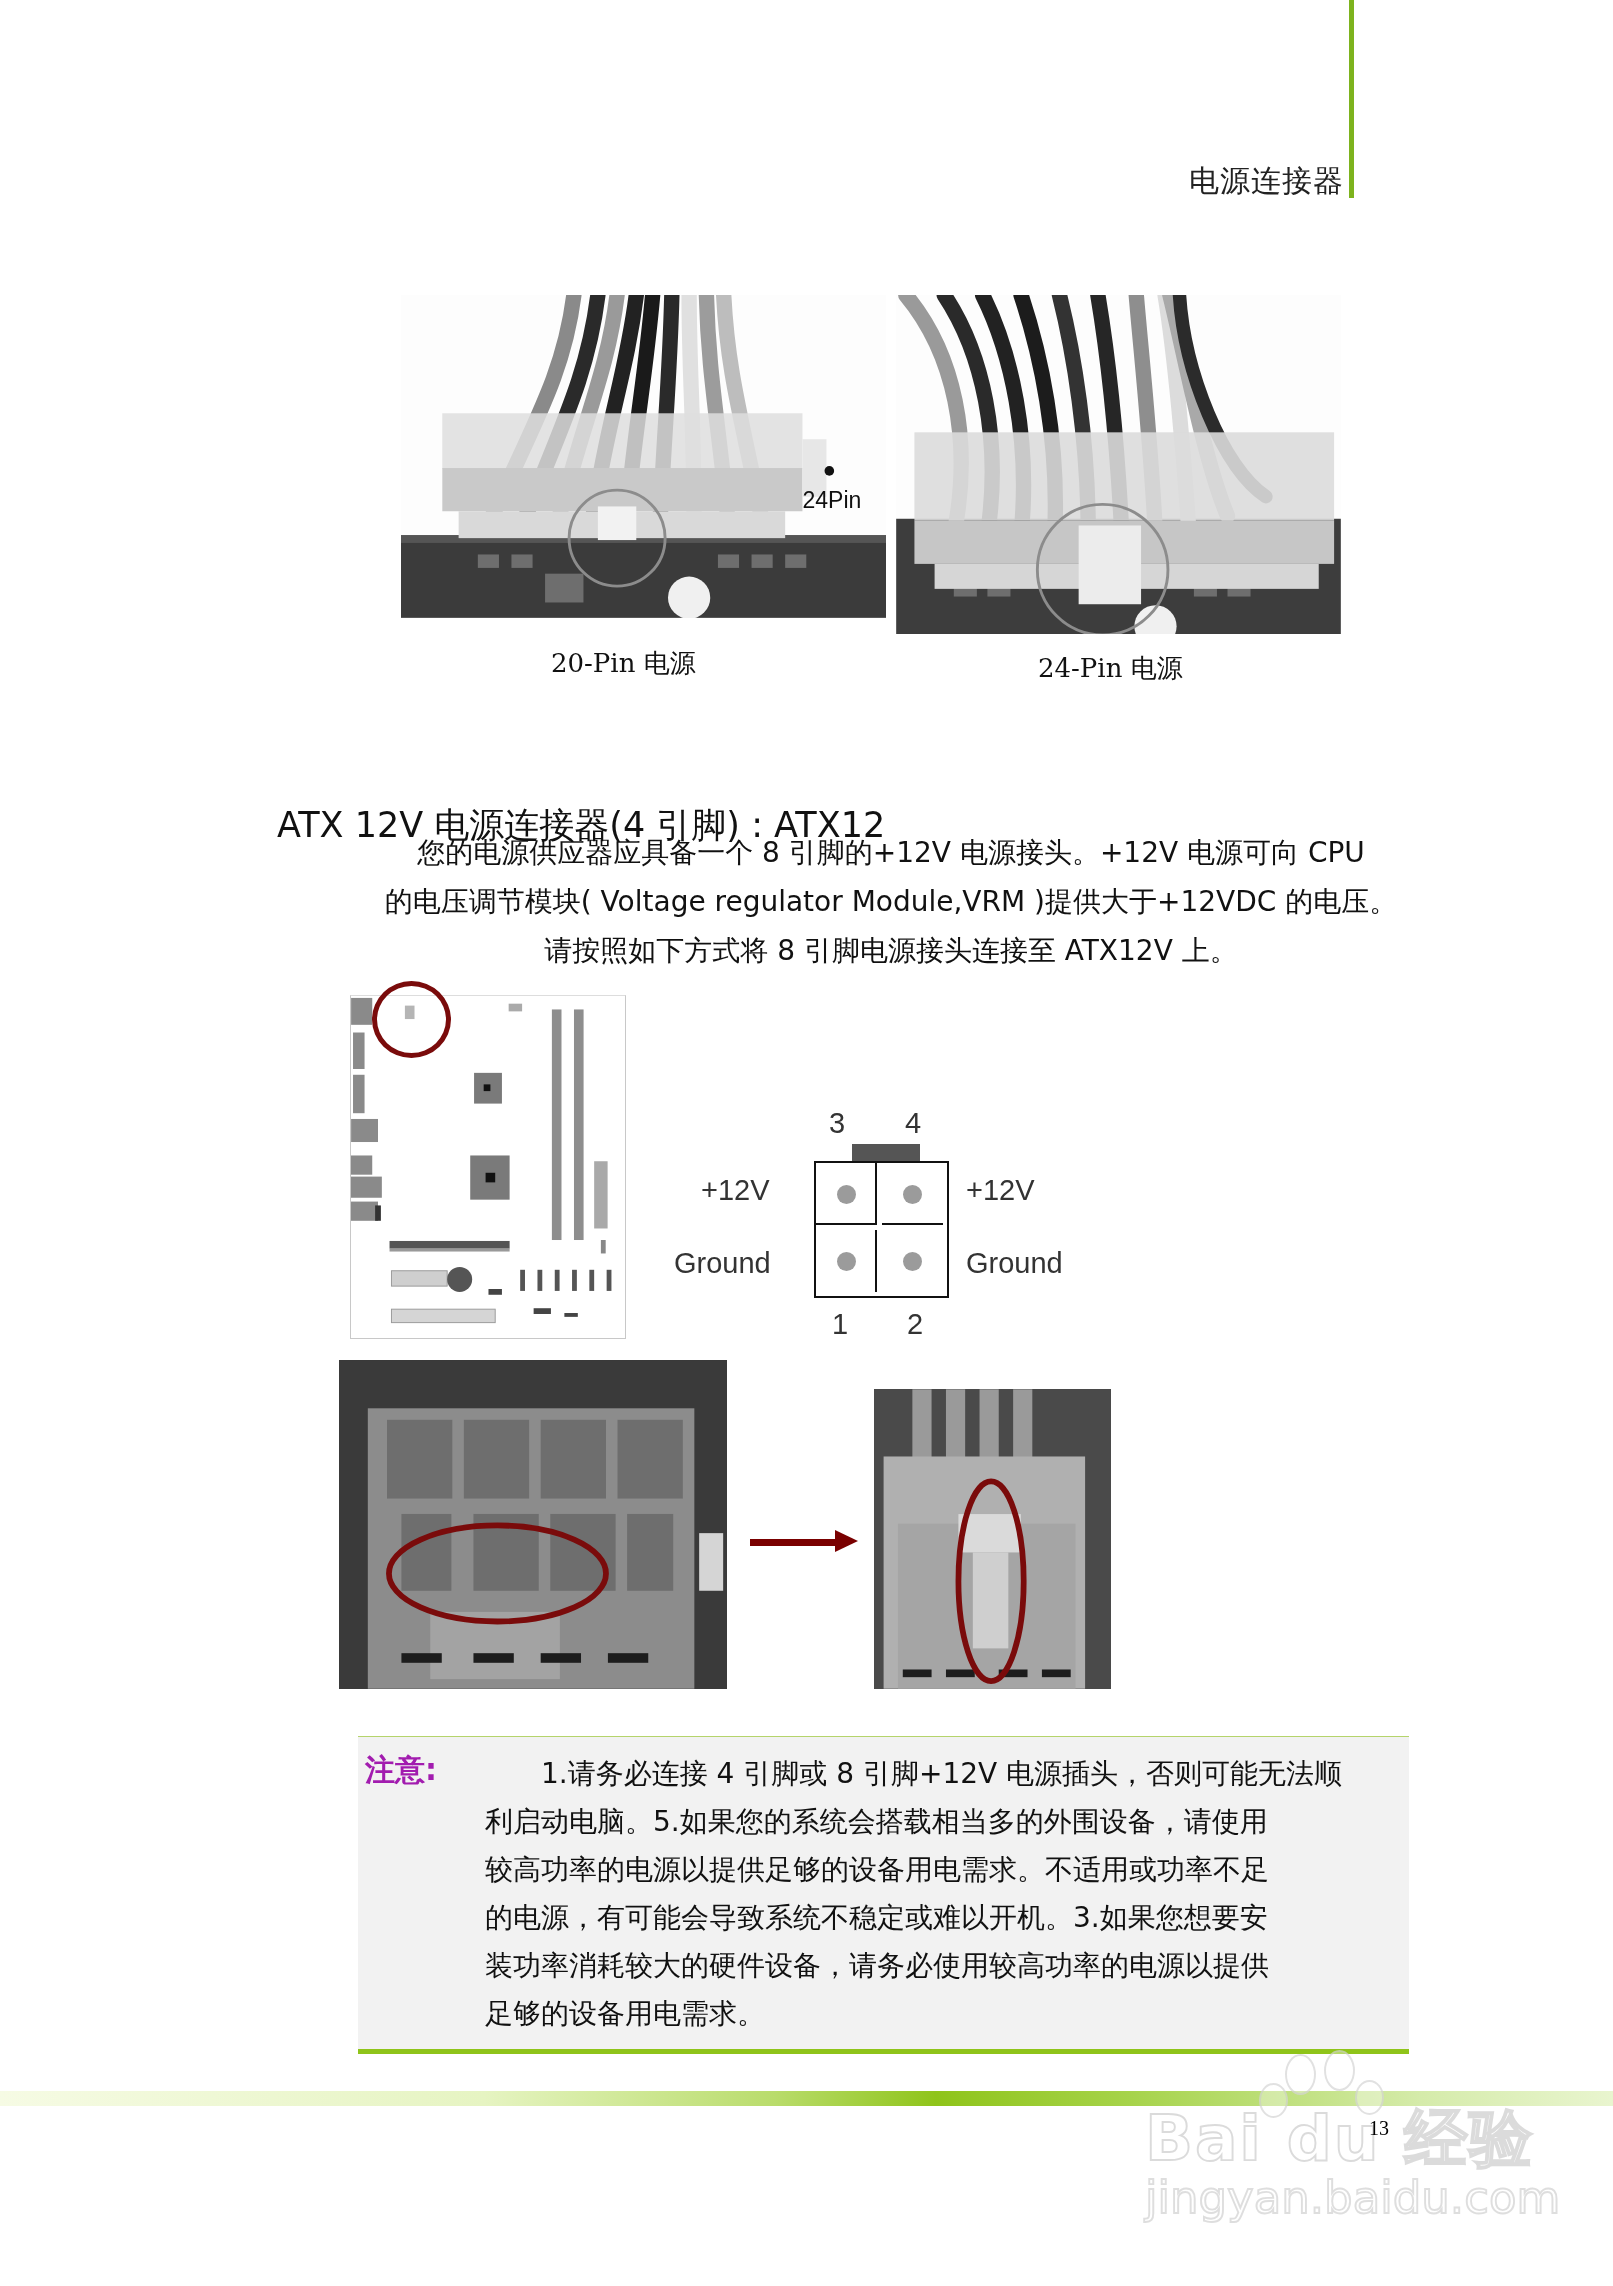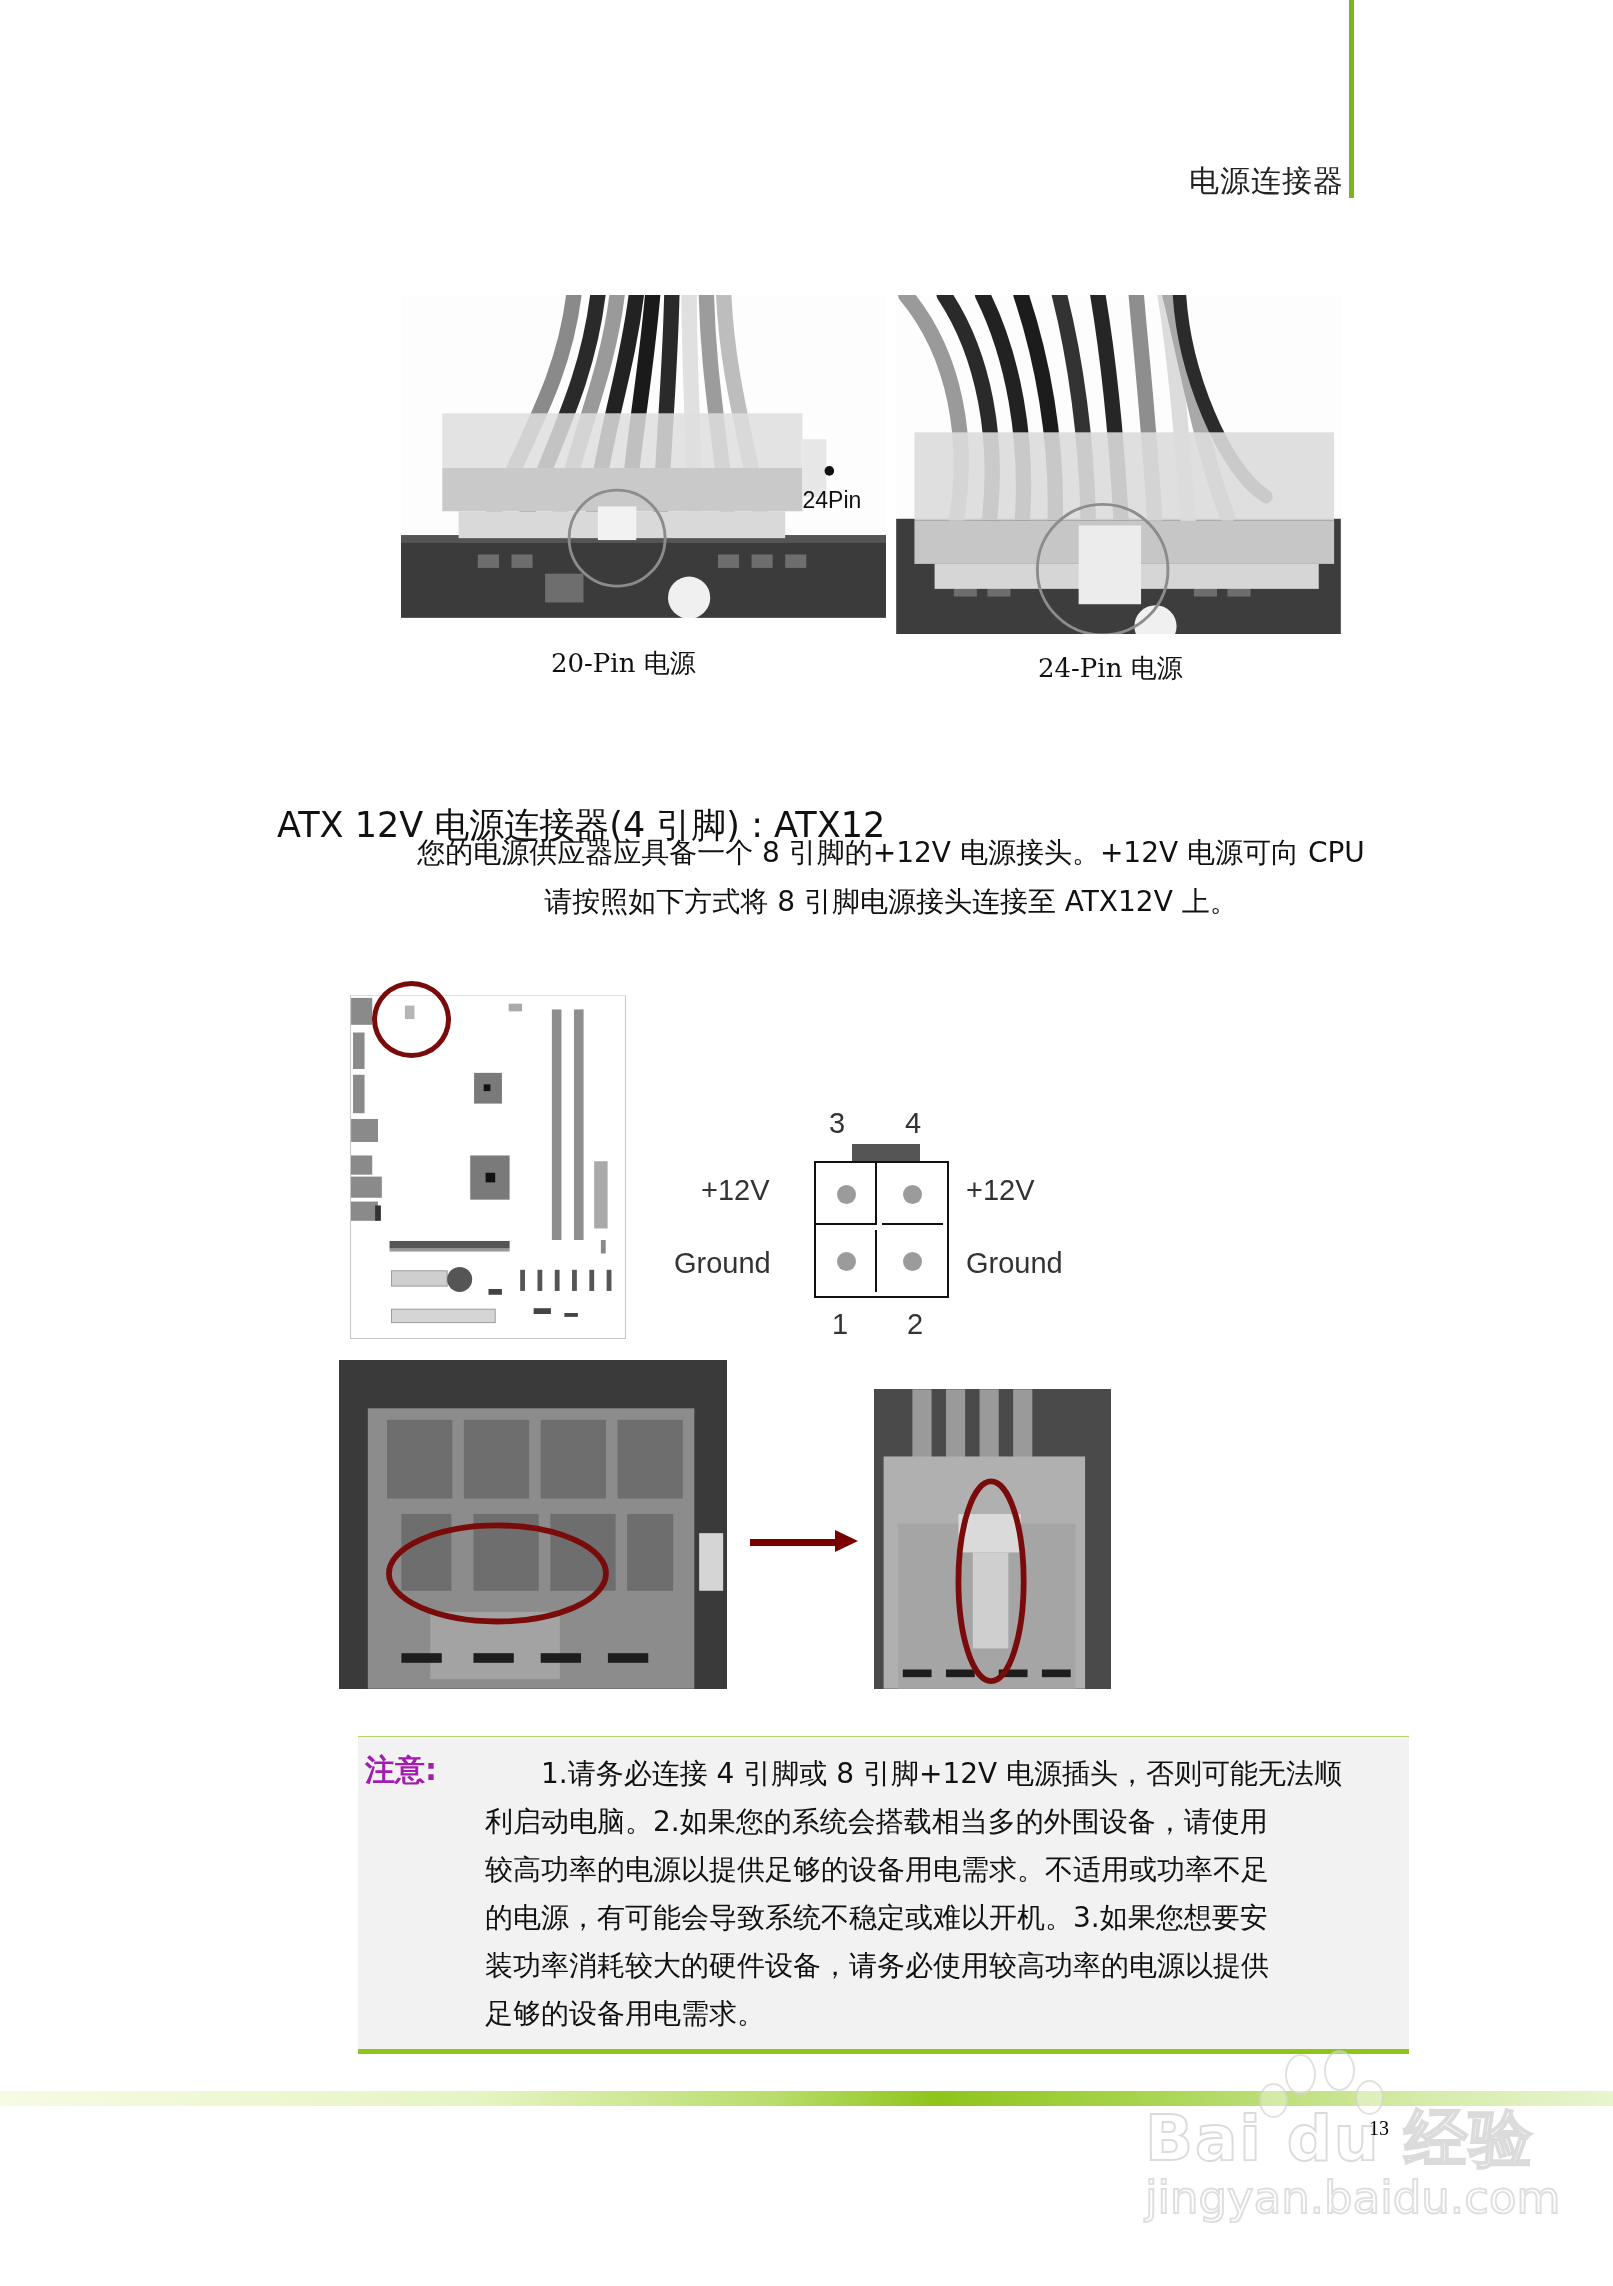--- a/index.html
+++ b/index.html
@@ -132,20 +132,21 @@
     <circle cx="215" cy="286" r="68" fill="none" stroke="#8c8c8c" stroke-width="3"></circle>
     <rect x="190" y="240" width="65" height="82" fill="#ececec"></rect>
   </svg>
 </div>
 <div class="abs photo-caption cap-20">20-Pin 电源</div>
 <div class="abs photo-caption cap-24">24-Pin 电源</div>
 
 <div class="abs section-heading">ATX 12V 电源连接器(4 引脚) : ATX12</div>
 <div class="abs intro">
   <div>您的电源供应器应具备一个 8 引脚的+12V 电源接头。+12V  电源可向 CPU</div>
+  <div>的电压调节模块( Voltage regulator Module,VRM )提供大于+12VDC 的电压。</div>
   <div>请按照如下方式将 8 引脚电源接头连接至 ATX12V 上。</div>
 </div>
 
 <div class="abs board">
   <svg width="274" height="342" viewBox="0 0 285 356">
     <g fill="#8a8a8a">
       <rect x="0" y="2" width="22" height="28"></rect>
       <rect x="2" y="38" width="12" height="38"></rect>
       <rect x="2" y="82" width="12" height="40"></rect>
       <rect x="0" y="128" width="28" height="24"></rect>
@@ -255,21 +256,21 @@
         <rect x="175" y="292" width="30" height="8"></rect>
     </g>
     <ellipse cx="122" cy="200" rx="34" ry="104" fill="none" stroke="#7a0b0b" stroke-width="6"></ellipse>
   </svg>
 </div>
 
 <div class="abs note"></div>
 <div class="abs note-label">注意:</div>
 <div class="abs note-text">
   <div class="first" style="margin-left:0;">1.请务必连接 4 引脚或 8 引脚+12V 电源插头，否则可能无法顺</div>
-  <div>利启动电脑。2.如果您的系统会搭载相当多的外围设备，请使用</div>
+  <div>利启动电脑。5.如果您的系统会搭载相当多的外围设备，请使用</div>
   <div>较高功率的电源以提供足够的设备用电需求。不适用或功率不足</div>
   <div>的电源，有可能会导致系统不稳定或难以开机。3.如果您想要安</div>
   <div>装功率消耗较大的硬件设备，请务必使用较高功率的电源以提供</div>
   <div>足够的设备用电需求。</div>
 </div>
 
 <div class="abs footer-band"></div>
 <div class="abs paw" style="left:1285px; top:2054px; width:27px; height:37px;"></div>
 <div class="abs paw" style="left:1324px; top:2050px; width:27px; height:37px;"></div>
 <div class="abs paw" style="left:1259px; top:2083px; width:25px; height:31px;"></div>

